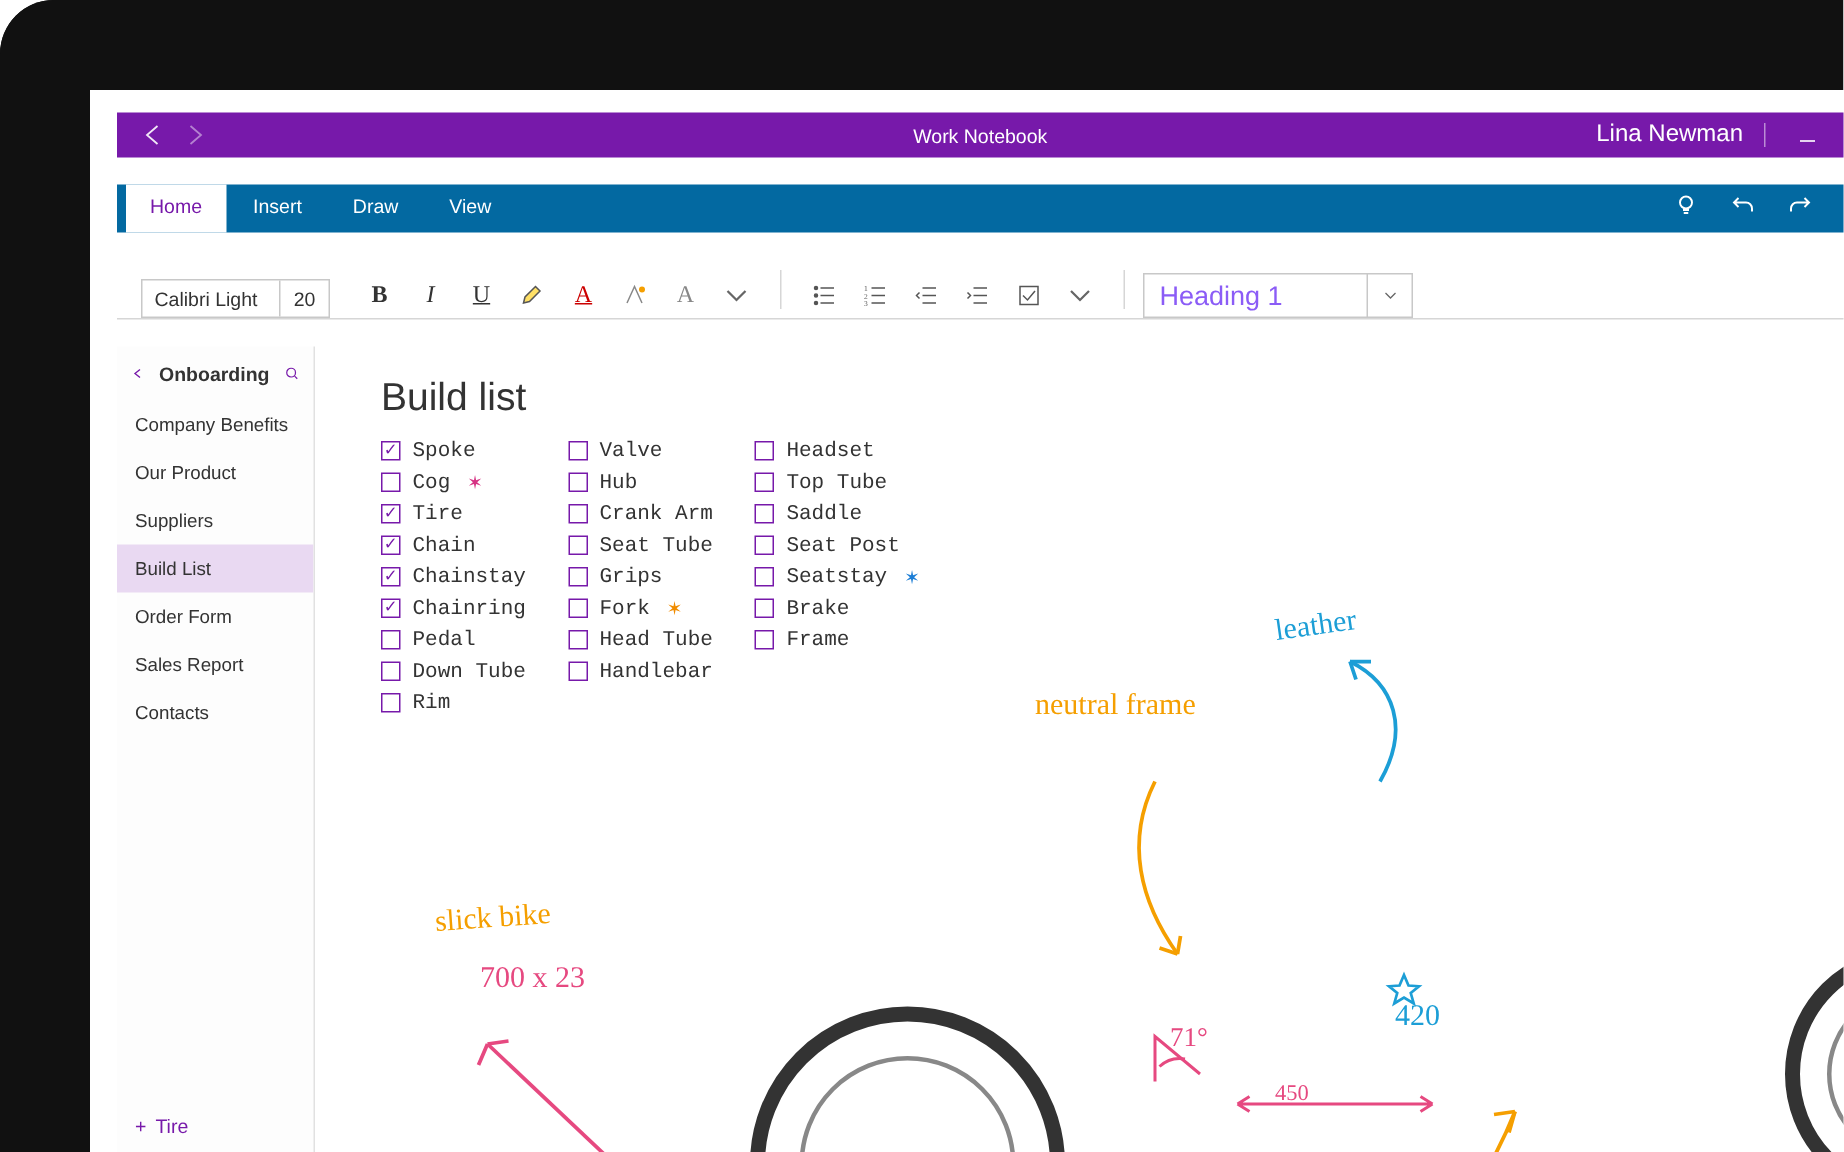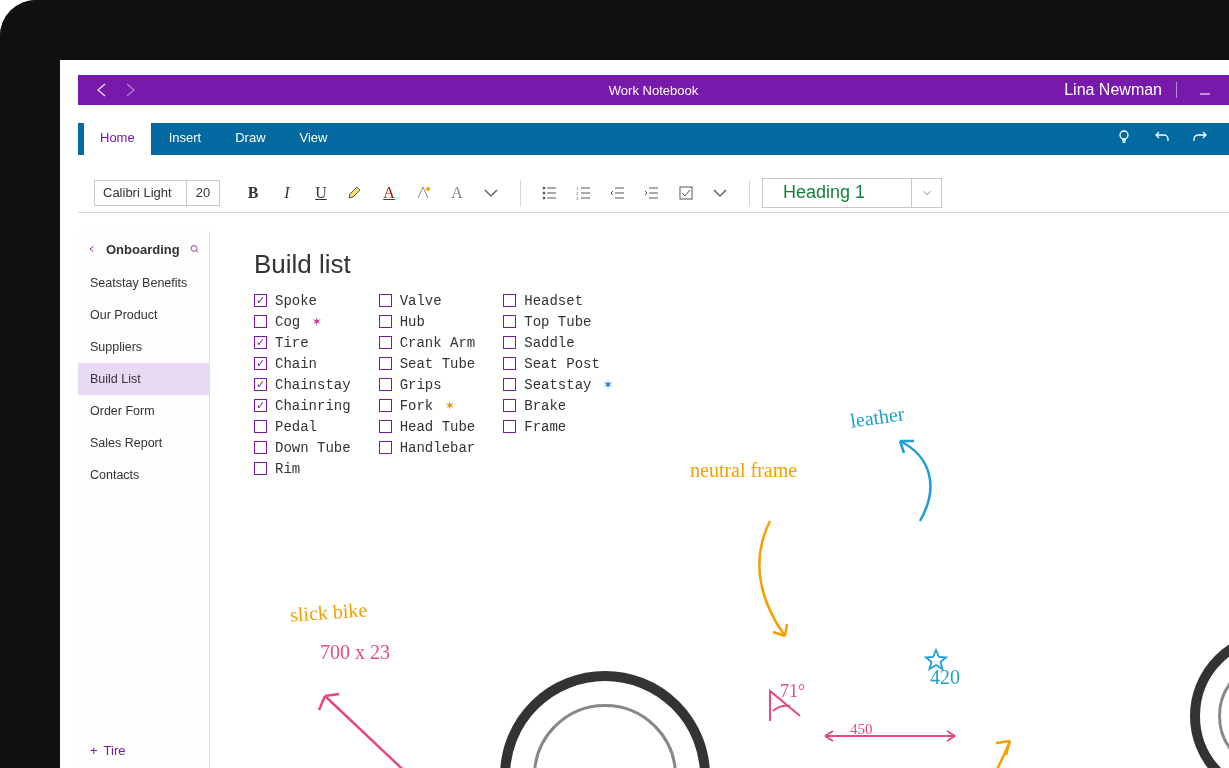--- a/index.html
+++ b/index.html
@@ -30,23 +30,23 @@
   
   .ribbon { height: 40px; background: #fff; border-bottom: 1px solid #d6d6d6; display: flex; align-items: center; padding: 0 8px; gap: 0; }
   .fontbox { display:flex; height:26px; border:1px solid #c8c8c8;}
   .fontname { width: 92px; padding: 0 8px; font-size:13px; border-right:1px solid #c8c8c8; display:flex; align-items:center;}
   .fontsize { width: 32px; text-align:center; font-size:13px; display:flex; align-items:center; justify-content:center;}
   .tbtn { width: 34px; height: 30px; display:inline-flex; align-items:center; justify-content:center; font-family: "Times New Roman", serif; font-size:16px; cursor:pointer; }
   .tb-bold{font-weight:bold;}
   .tb-italic{font-style:italic;}
   .tb-underline{text-decoration:underline;}
   .tbtn svg{width:18px;height:18px;}
-  .rgroup { display:flex; align-items:center; padding:0 8px; height:100%;}
+  .rgroup { display:flex; align-items:flex-end; padding:0 8px; height:100%;}
   .rdiv { width:1px; height:26px; background:#d6d6d6; margin:0 4px;}
-  .styledd{ border:1px solid #c8c8c8; height:30px; min-width:150px; padding:0 20px; font-size:18px; color:#15803d; display:flex; align-items:center; font-family:"Segoe UI Light","Segoe UI",sans-serif;}
+  .styledd{ border:1px solid #c8c8c8; height:30px; min-width:150px; padding:0 10px; font-size:18px; color:#8b5cf6; display:flex; align-items:center; font-family:"Segoe UI Light","Segoe UI",sans-serif;}
   .ddarrow{ width:30px;height:30px;border:1px solid #c8c8c8;border-left:none;display:inline-flex;align-items:center;justify-content:center;}
 
   
   .body { flex: 1; display: flex; min-height: 0; }
 
   
   .sidebar { width: 132px; border-right: 1px solid #e1e1e1; display:flex; flex-direction:column; background:#fdfdfd;}
   .sbhead { display:flex; align-items:center; height:36px; padding:0 10px; gap:10px;}
   .sbhead .lbl{ font-size:13px; font-weight:600;}
   .sbhead svg{stroke:#7719AA;fill:none;stroke-width:1.4;}
@@ -230,21 +230,21 @@
         <svg width="12" height="12" viewBox="0 0 12 12">
             <path d="M8 2 L3 6 L8 10"></path>
           </svg>
         <span class="lbl">Onboarding</span>
         <svg width="14" height="14" viewBox="0 0 16 16" style="margin-left:auto">
             <circle cx="7" cy="7" r="5"></circle>
             <path d="M11 11l3 3"></path>
           </svg>
       </div>
       <div class="sblist">
-        <div class="sbitem">Seatstay Benefits</div>
+        <div class="sbitem">Company Benefits</div>
         <div class="sbitem">Our Product</div>
         <div class="sbitem">Suppliers</div>
         <div class="sbitem selected">Build List</div>
         <div class="sbitem">Order Form</div>
         <div class="sbitem">Sales Report</div>
         <div class="sbitem">Contacts</div>
       </div>
       <div class="sbfoot">
         <span>+</span>
         <span>Tire</span>

